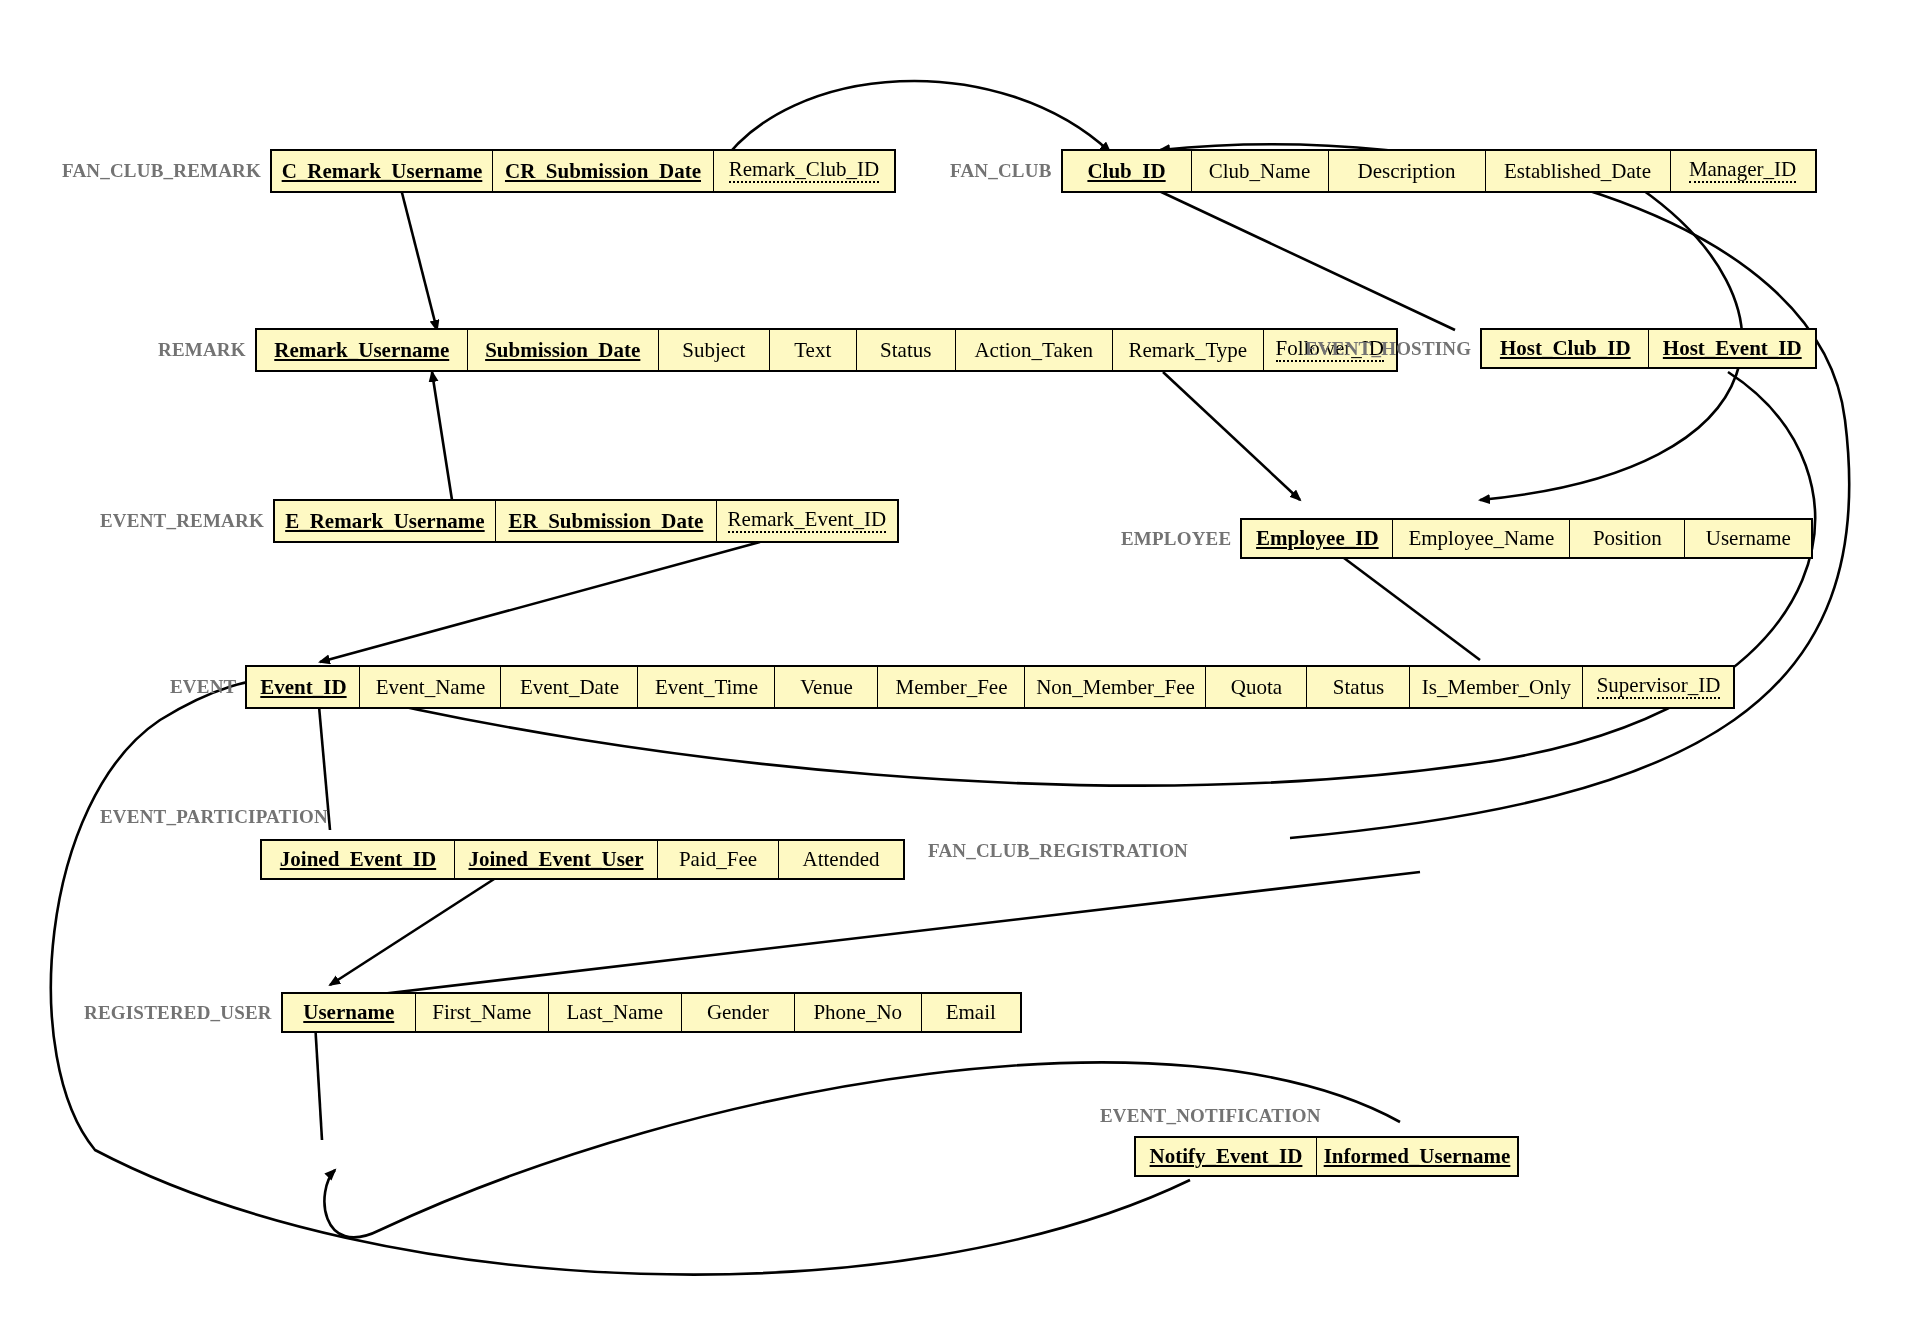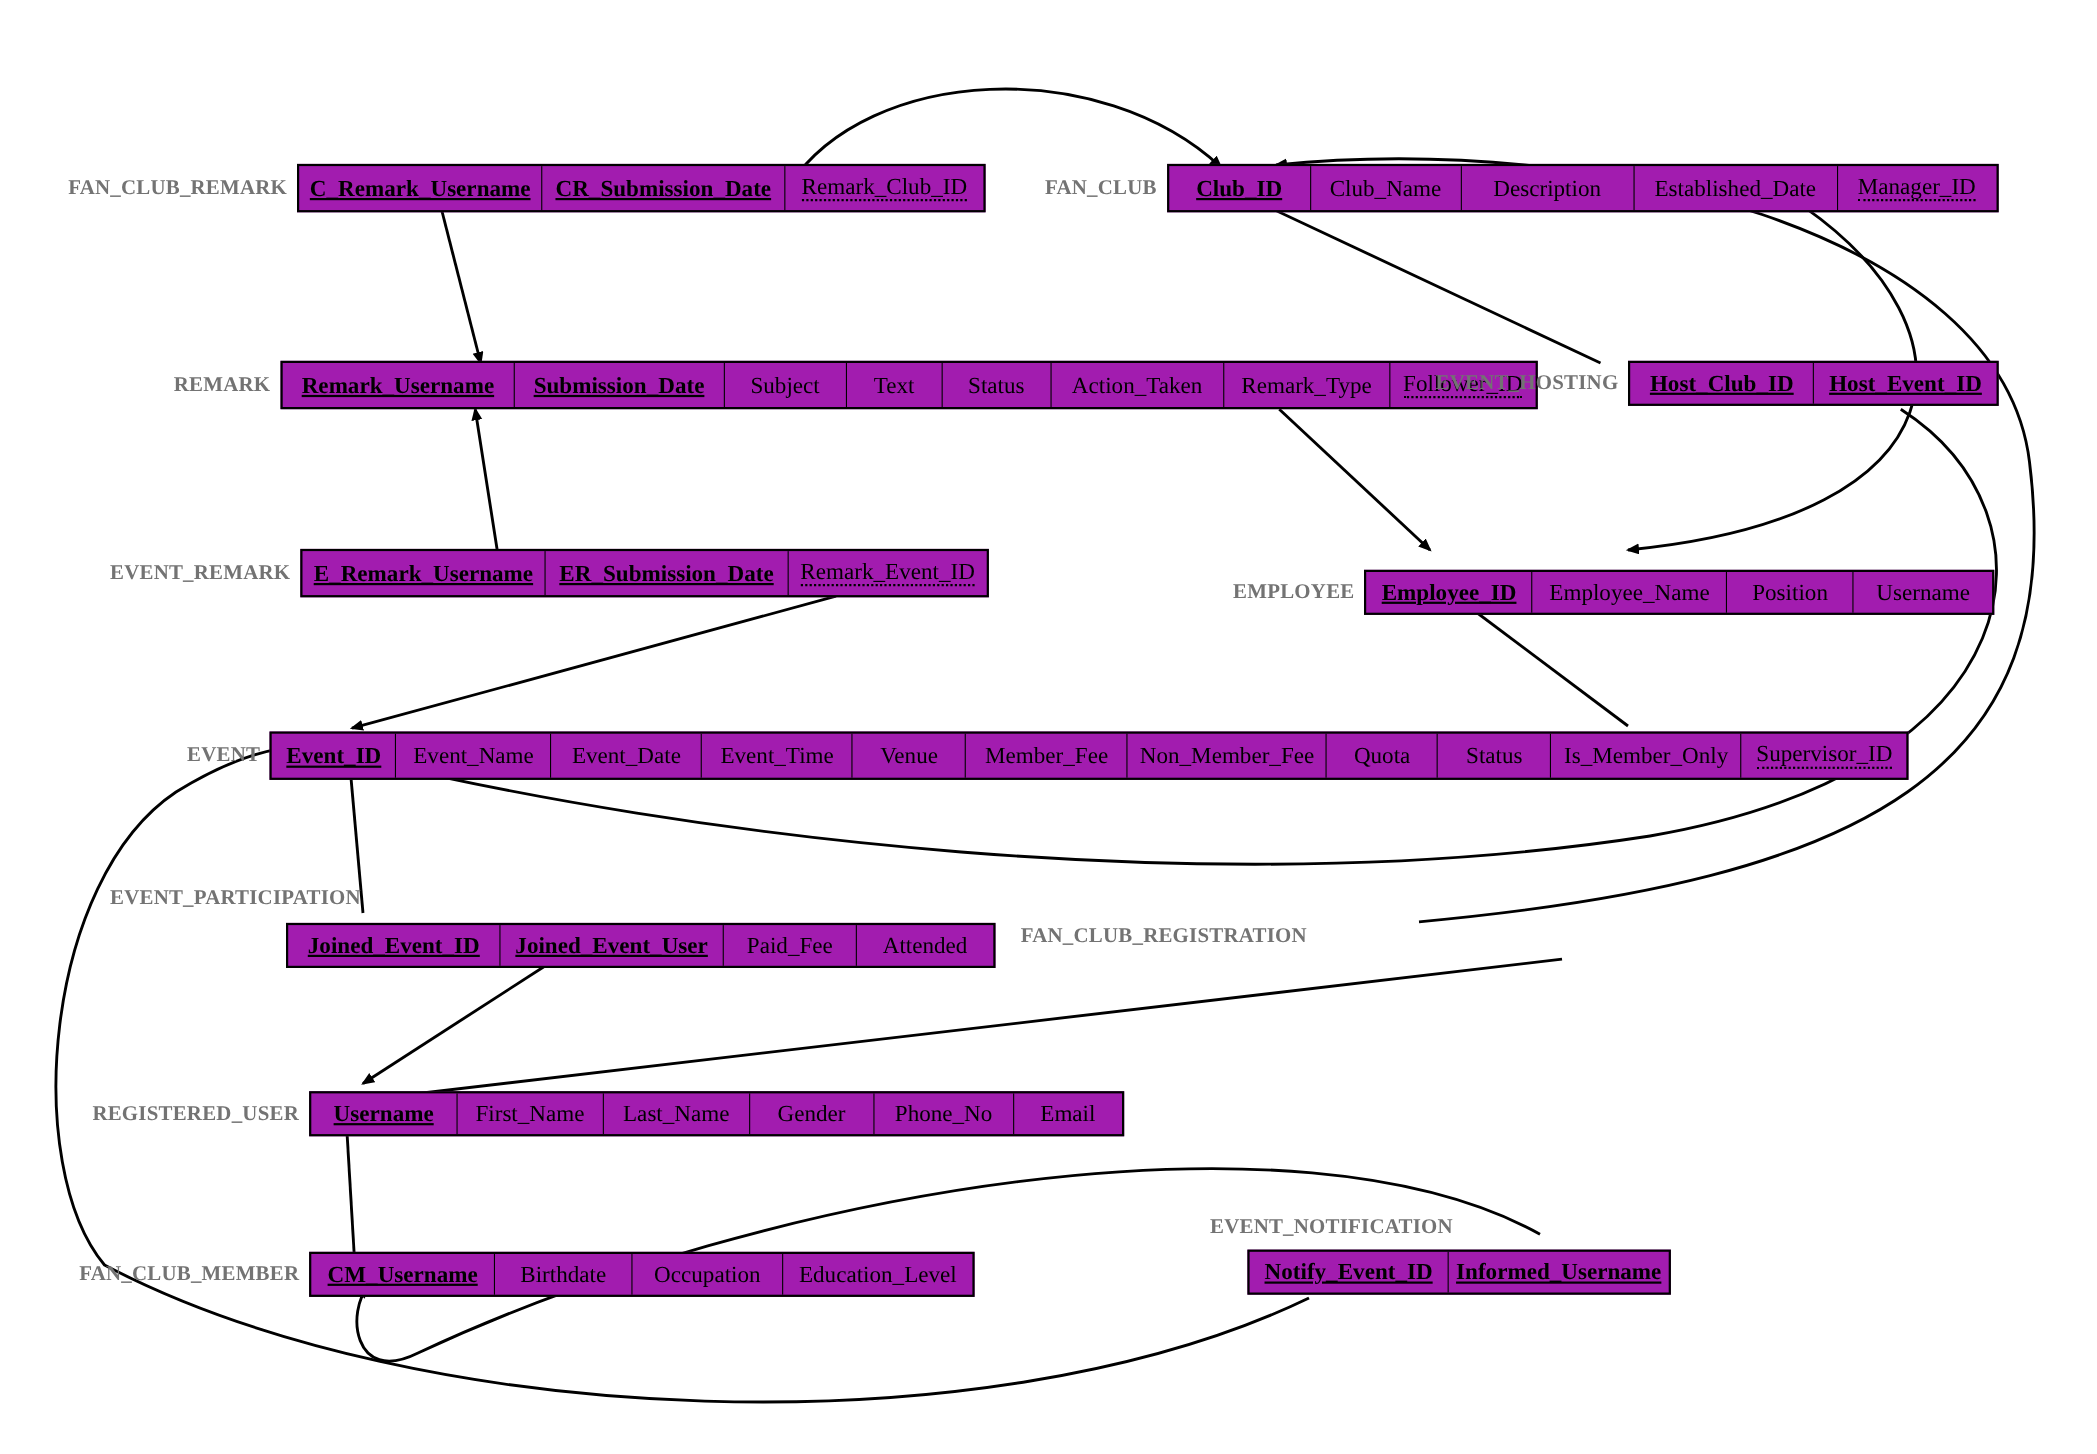--- a/index.html
+++ b/index.html
@@ -4,21 +4,21 @@
 <style>
   html,body{margin:0;padding:0;background:#ffffff;}
   body{width:1906px;height:1322px;position:relative;overflow:hidden;
        font-family:"Liberation Serif","DejaVu Serif",serif;}
   #canvas{position:absolute;left:0;top:0;width:1906px;height:1322px;}
   svg#edges{position:absolute;left:0;top:0;width:1906px;height:1322px;pointer-events:none;}
 
   .entity{position:absolute;display:flex;align-items:center;white-space:nowrap;}
   .ent-label{font-weight:bold;font-size:19px;letter-spacing:.2px;
              padding-right:9px;color:#737373;}
-  .table{display:flex;border:2.5px solid #000;background:#a21caf;justify-content:space-between;}
+  .table{display:flex;border:2.5px solid #000;background:#fef9c3;justify-content:space-between;}
   .attr{border-right:1.5px solid #000;padding:7px 12px 8px 12px;
         font-size:21px;line-height:1.05;color:#000;text-align:center;
         display:flex;align-items:center;justify-content:center;}
   .attr:last-child{border-right:none;}
   .attr.pk{font-weight:bold;text-decoration:underline;text-underline-offset:2px;
            text-decoration-thickness:2px;}
   .attr.fk{border-bottom:none;}
   .attr.fk span.u{border-bottom:2px dotted #000;padding-bottom:1px;}
   .attr.plain{}
 </style>
@@ -176,29 +176,20 @@
     <div class="table">
       <div class="attr pk" style="width:108px">Username</div>
       <div class="attr plain" style="width:108px">First_Name</div>
       <div class="attr plain" style="width:108px">Last_Name</div>
       <div class="attr plain" style="width:88px">Gender</div>
       <div class="attr plain" style="width:102px">Phone_No</div>
       <div class="attr plain" style="width:74px">Email</div>
     </div>
   </div>
 
-  <div class="entity" style="left:72px;top:1138px;">
-    <div class="ent-label">FAN_CLUB_MEMBER</div>
-    <div class="table">
-      <div class="attr pk" style="width:142px">CM_Username</div>
-      <div class="attr plain" style="width:100px">Birthdate</div>
-      <div class="attr plain" style="width:112px">Occupation</div>
-      <div class="attr plain" style="width:148px">Education_Level</div>
-    </div>
-  </div>
 
   <div style="position:absolute;left:1100px;top:1105px;">
     <div class="ent-label" style="position:absolute;left:0;top:0;">EVENT_NOTIFICATION</div>
     <div class="table" style="position:absolute;left:34px;top:31px;">
       <div class="attr pk" style="width:156px">Notify_Event_ID</div>
       <div class="attr pk" style="width:176px">Informed_Username</div>
     </div>
   </div>
 
 </div>

